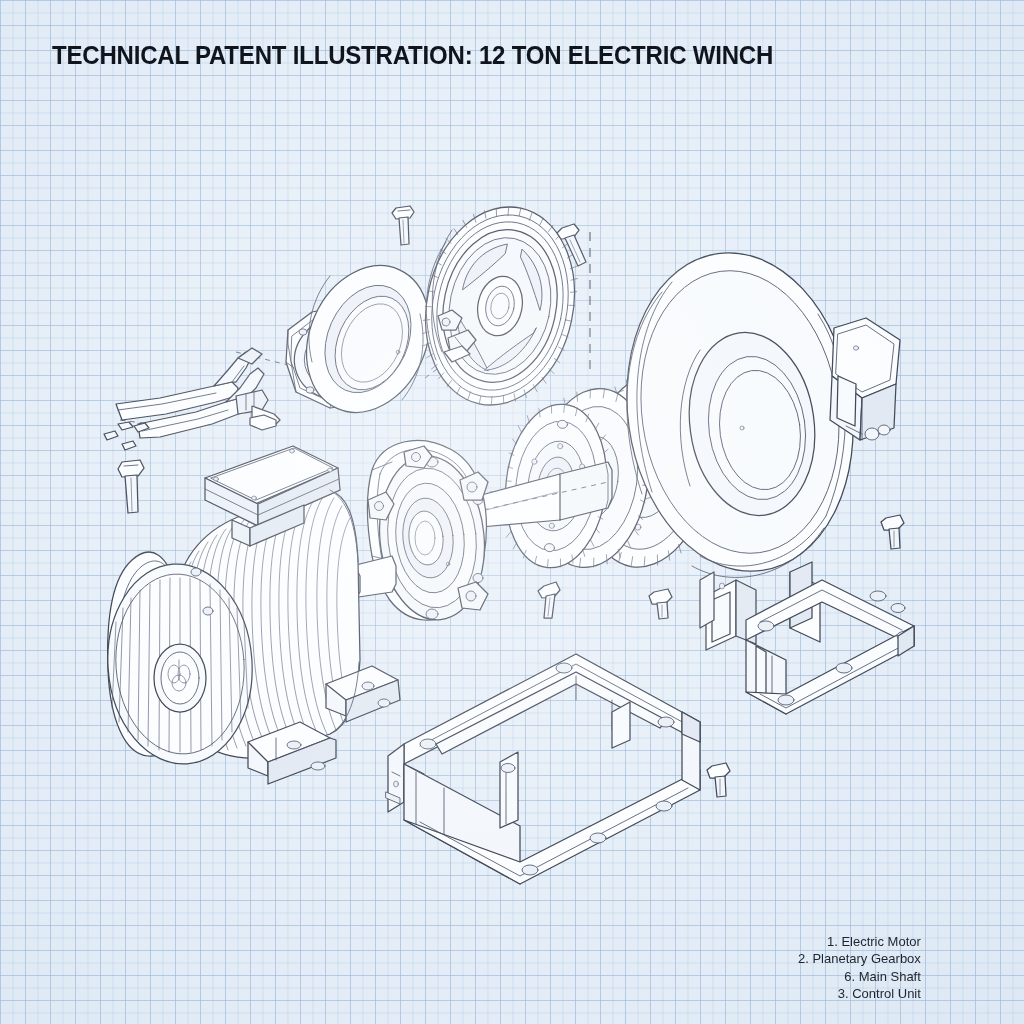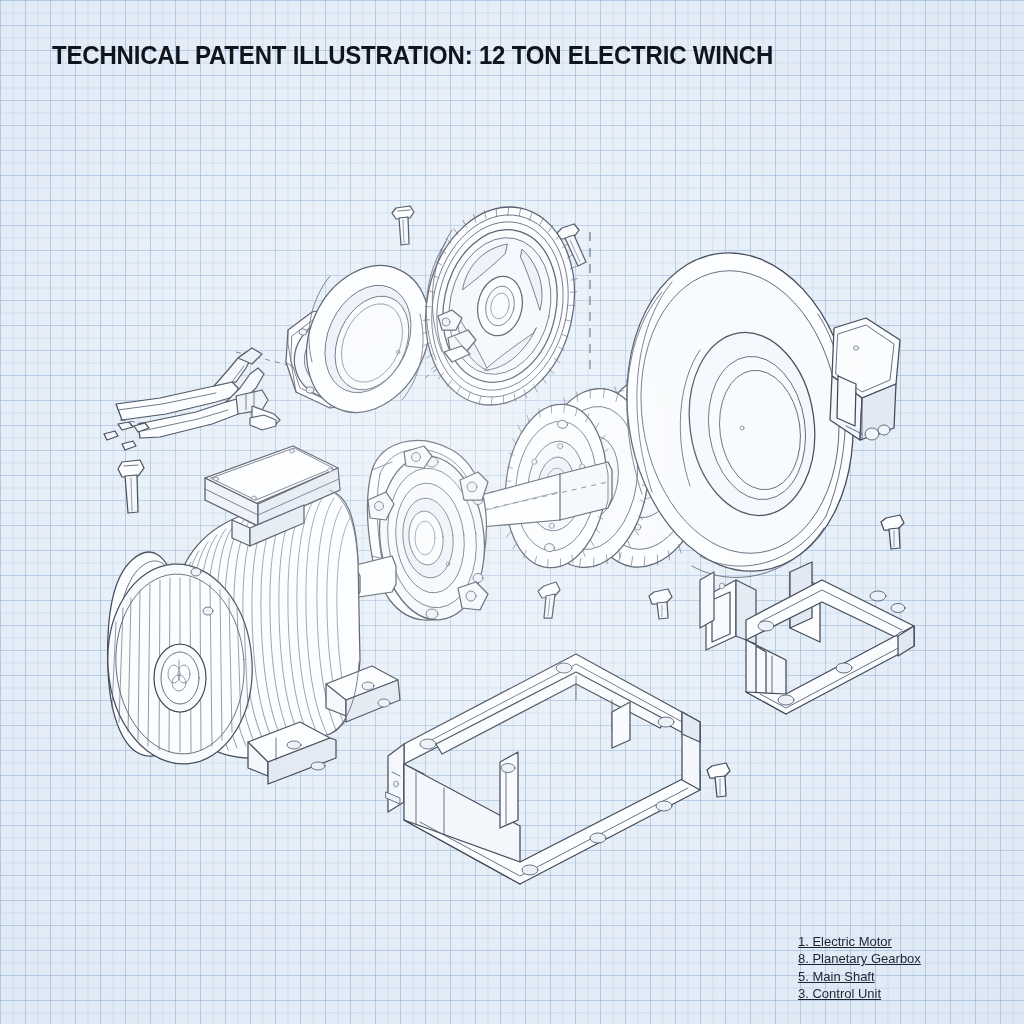--- a/index.html
+++ b/index.html
@@ -12,39 +12,40 @@
   #sheet{
     position:relative;width:1024px;height:1024px;
     background-color:#e4edf7;
     background-image:
       linear-gradient(to right, rgba(150,180,215,0.30) 1px, transparent 1px),
       linear-gradient(to bottom, rgba(150,180,215,0.30) 1px, transparent 1px),
       linear-gradient(to right, rgba(150,180,215,0.55) 1px, transparent 1px),
       linear-gradient(to bottom, rgba(150,180,215,0.55) 1px, transparent 1px);
     background-size:12.5px 12.5px, 12.5px 12.5px, 25px 25px, 25px 25px;
     background-position:0 0,0 0,0 0,0 0;
+    text-align:right;
   }
   #paper-tint{
     position:absolute;inset:0;pointer-events:none;
     background:radial-gradient(ellipse at 45% 45%, rgba(255,255,255,0.42) 0%, rgba(255,255,255,0.10) 48%, rgba(190,210,232,0.18) 100%);
   }
   #title{
     position:absolute;left:52px;top:41px;
     font-size:25px;font-weight:bold;letter-spacing:-0.2px;
     color:#10141c;white-space:nowrap;
     font-family:"Liberation Sans", sans-serif;
     transform:scaleX(0.96);transform-origin:left center;
   }
   #legend{
     position:absolute;left:798px;top:933px;
     font-size:13px;line-height:17.3px;color:#1d2430;
     font-family:"Liberation Sans", sans-serif;
     white-space:nowrap;
   }
-  #legend div{padding:0;margin:0;text-decoration:underline;}
+  #legend div{padding:0;margin:0;}
   svg#art{position:absolute;left:0;top:0;width:1024px;height:1024px;}
   .ln{fill:none;stroke:#2c3546;stroke-width:1.25;stroke-linejoin:round;stroke-linecap:round;}
   .ln-t{fill:none;stroke:#39435a;stroke-width:0.85;stroke-linejoin:round;stroke-linecap:round;}
   .ln-h{fill:none;stroke:#46506a;stroke-width:0.65;stroke-linecap:round;}
   .dashline{fill:none;stroke:#39435a;stroke-width:1.1;stroke-dasharray:9 7;stroke-linecap:butt;}
   .dashfine{fill:none;stroke:#4a5570;stroke-width:0.9;stroke-dasharray:5 5;}
   .fillA{fill:#fbfdff;}
   .fillB{fill:#f2f6fb;}
   .fillC{fill:#e9eff7;}
   .fillD{fill:#dfe7f1;}
@@ -653,18 +654,18 @@
     </g>
 
   </svg>
 
   <div id="paper-tint"></div>
 
   <div id="title">TECHNICAL PATENT ILLUSTRATION: 12 TON ELECTRIC WINCH</div>
 
   <div id="legend">
     <div>1. Electric Motor</div>
-    <div>8. Planetary Gearbox</div>
-    <div>5. Main Shaft</div>
+    <div>2. Planetary Gearbox</div>
+    <div>6. Main Shaft</div>
     <div>3. Control Unit</div>
   </div>
 
 </div>
 
 </body></html>

